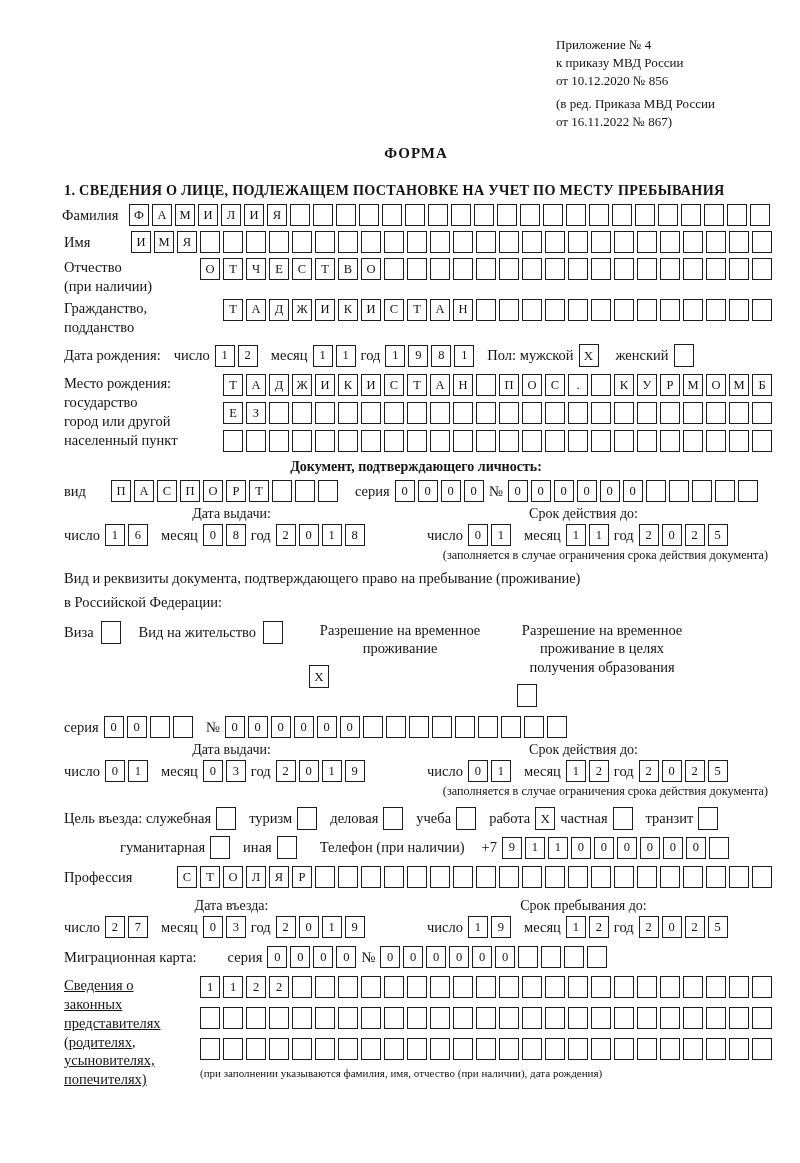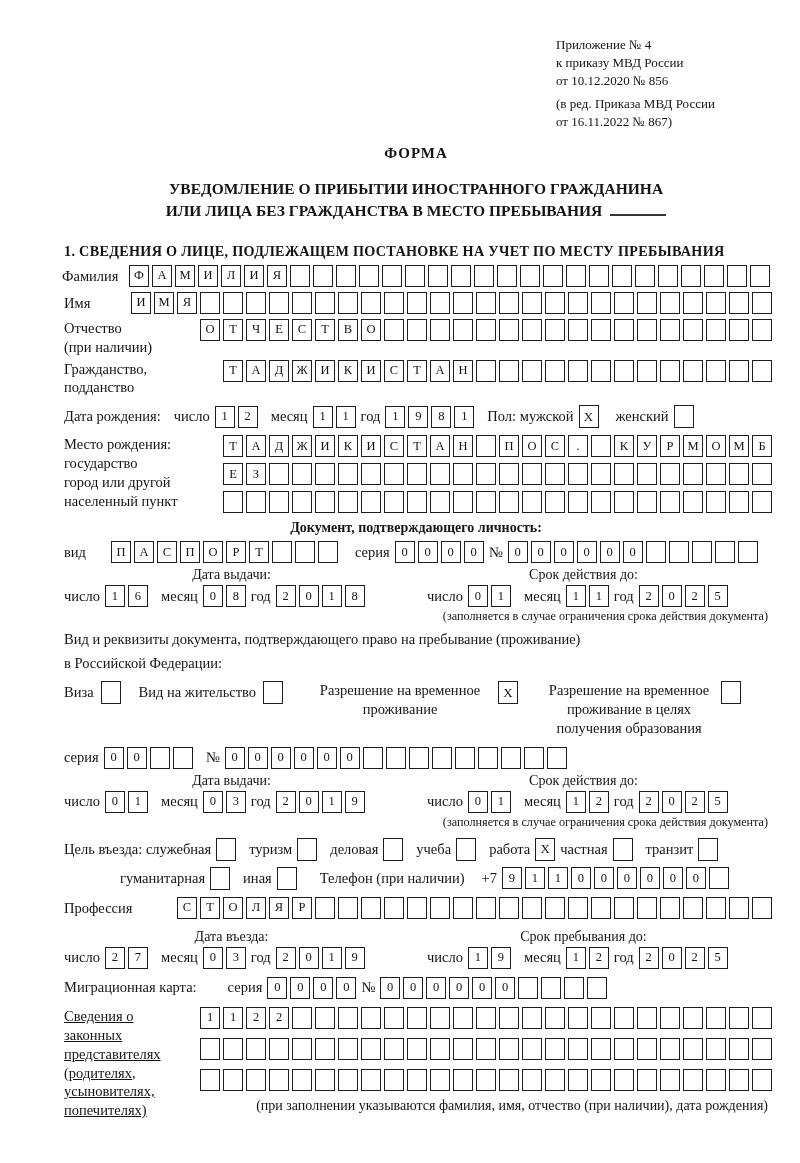--- a/index.html
+++ b/index.html
@@ -34,44 +34,40 @@
   .doc-h { margin-top:7px; text-align:center; font-weight:bold; font-size:14px; }
   .dh { display:flex; margin-top:4px; font-size:14px; }
   .dh-l { width:335px; text-align:center; } .dh-r { flex:1; text-align:center; }
   .twocol { display:flex; align-items:center; margin-top:2px; }
   .col-l { width:335px; } .col-r { flex:1; }
   .note { margin-top:2px; text-align:right; font-size:12.2px; }
   .para { margin-top:6px; line-height:1.35; }
   .opts { display:flex; align-items:flex-start; margin-top:8px; }
   .opt { display:flex; align-items:flex-start; gap:7px; }
   .opt-label-c { text-align:center; line-height:1.3; }
-  .ml8{margin-left:8px;} .ml12{margin-left:12px;} .ml18{margin-left:18px;} .ml26{margin-left:26px;}
+  .ml8{margin-left:8px;} .ml12{margin-left:12px;} .ml18{margin-left:18px;} .ml26{margin-left:26px;flex-direction:column;}
   .purp { display:flex; align-items:center; margin-top:8px; gap:5px; }
-  .final-note { margin-top:4px; margin-left:136px; text-align:right; font-size:14px; }
+  .final-note { margin-top:4px; margin-left:136px; text-align:left; font-size:11px; }
 </style>
 </head>
 <body>
 
 <div class="page">
 
   <div class="hdr">
     <div>Приложение № 4</div>
     <div>к приказу МВД России</div>
     <div>от 10.12.2020 № 856</div>
     <div class="gap"></div>
     <div>(в ред. Приказа МВД России</div>
     <div>от 16.11.2022 № 867)</div>
   </div>
 
   <div class="forma">ФОРМА</div>
 
-  <div class="title">
-    <div>УВЕДОМЛЕНИЕ О ПРИБЫТИИ ИНОСТРАННОГО ГРАЖДАНИНА</div>
-    <div><span>ИЛИ ЛИЦА БЕЗ ГРАЖДАНСТВА В МЕСТО ПРЕБЫВАНИЯ</span><span class="t-underline"></span></div>
-  </div>
 
   <div class="sec-h">1. СВЕДЕНИЯ О ЛИЦЕ, ПОДЛЕЖАЩЕМ ПОСТАНОВКЕ НА УЧЕТ ПО МЕСТУ ПРЕБЫВАНИЯ</div>
 
   <div class="row" style="justify-content:center;">
     <span class="lab w67">Фамилия</span>
     <span class="cells">
         <span class="cell">Ф</span>
         <span class="cell">А</span>
         <span class="cell">М</span>
         <span class="cell">И</span>

